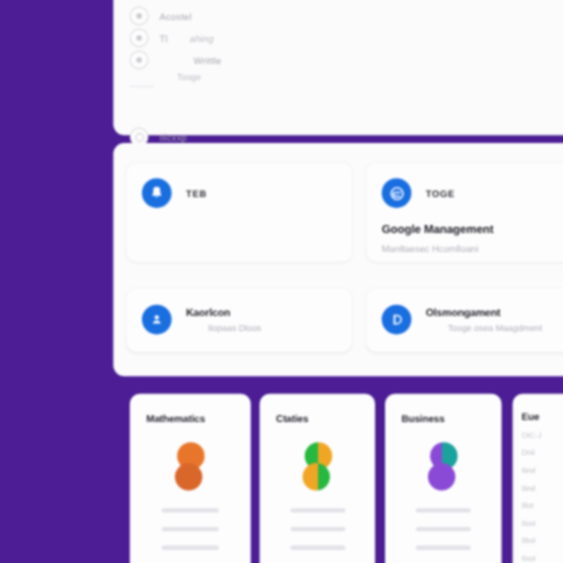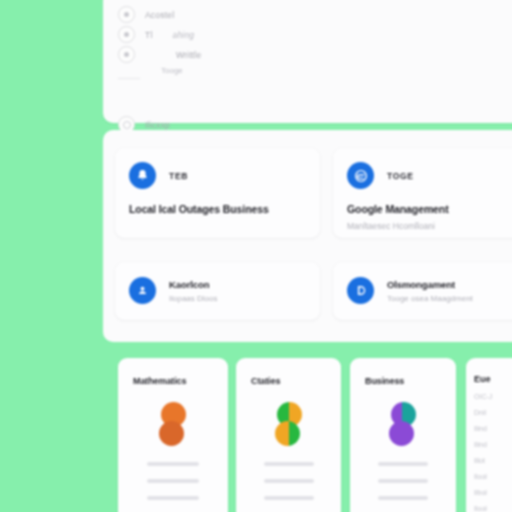--- a/index.html
+++ b/index.html
@@ -12,21 +12,21 @@
     overflow: hidden;
     background: #f6f6f7;
     font-family: "Liberation Sans", sans-serif;
     -webkit-font-smoothing: antialiased;
   }
 
   .page {
     position: relative;
     width: 512px;
     height: 512px;
-    background: #86efac;
+    background: #4c1d95;
     overflow: hidden;
   }
 
   
   .blurwrap { filter: blur(0.9px); }
 
   
   .top-panel {
     position: absolute;
     left: 103px;
@@ -143,21 +143,21 @@
     padding: 6px 0 0 14px;
   }
   .svc-inline {
     padding-left: 0;
     display: flex;
     flex-direction: column;
     justify-content: center;
     gap: 4px;
   }
   .svc-inline .svc-title { padding: 0; font-size: 9.5px; }
-  .svc-inline .svc-sub { padding: 0; font-size: 8px; }
+  .svc-inline .svc-sub { padding: 0; font-size: 8px; margin-left: 20px; }
 
   
   .cat-card {
     position: absolute;
     top: 358px;
     height: 170px;
     background: #fdfdfe;
     border-radius: 9px;
     box-shadow: 0 1px 3px rgba(20,20,40,0.05),
                 0 0 0 1px rgba(0,0,0,0.01);
@@ -268,21 +268,20 @@
 
     <div class="svc-card big" style="left:12px; top:18px; width:205px;">
       <div class="svc-head">
         <span class="glyph">
           <svg width="15" height="15" viewBox="0 0 24 24" fill="#ffffff">
             <path d="M12 3a5 5 0 0 0-5 5v3.2L5.6 14.4A1 1 0 0 0 6.5 16h11a1 1 0 0 0 .9-1.6L17 11.2V8a5 5 0 0 0-5-5zm0 15.6a2.1 2.1 0 0 0 2.1-1.6H9.9A2.1 2.1 0 0 0 12 18.6z"></path>
           </svg>
         </span>
         <span class="svc-tag">TEB</span>
       </div>
-      <div class="svc-title">Local Ical Outages Business</div>
     </div>
 
     <div class="svc-card big" style="left:230px; top:18px; width:205px;">
       <div class="svc-head">
         <span class="glyph">
           <svg width="16" height="16" viewBox="0 0 24 24" fill="none" stroke="#ffffff" stroke-width="2.1">
             <circle cx="12" cy="12" r="8"></circle>
             <path d="M16 10.5H9.5a2.5 2.5 0 0 0 0 5H15" stroke-linecap="round"></path>
           </svg>
         </span>

